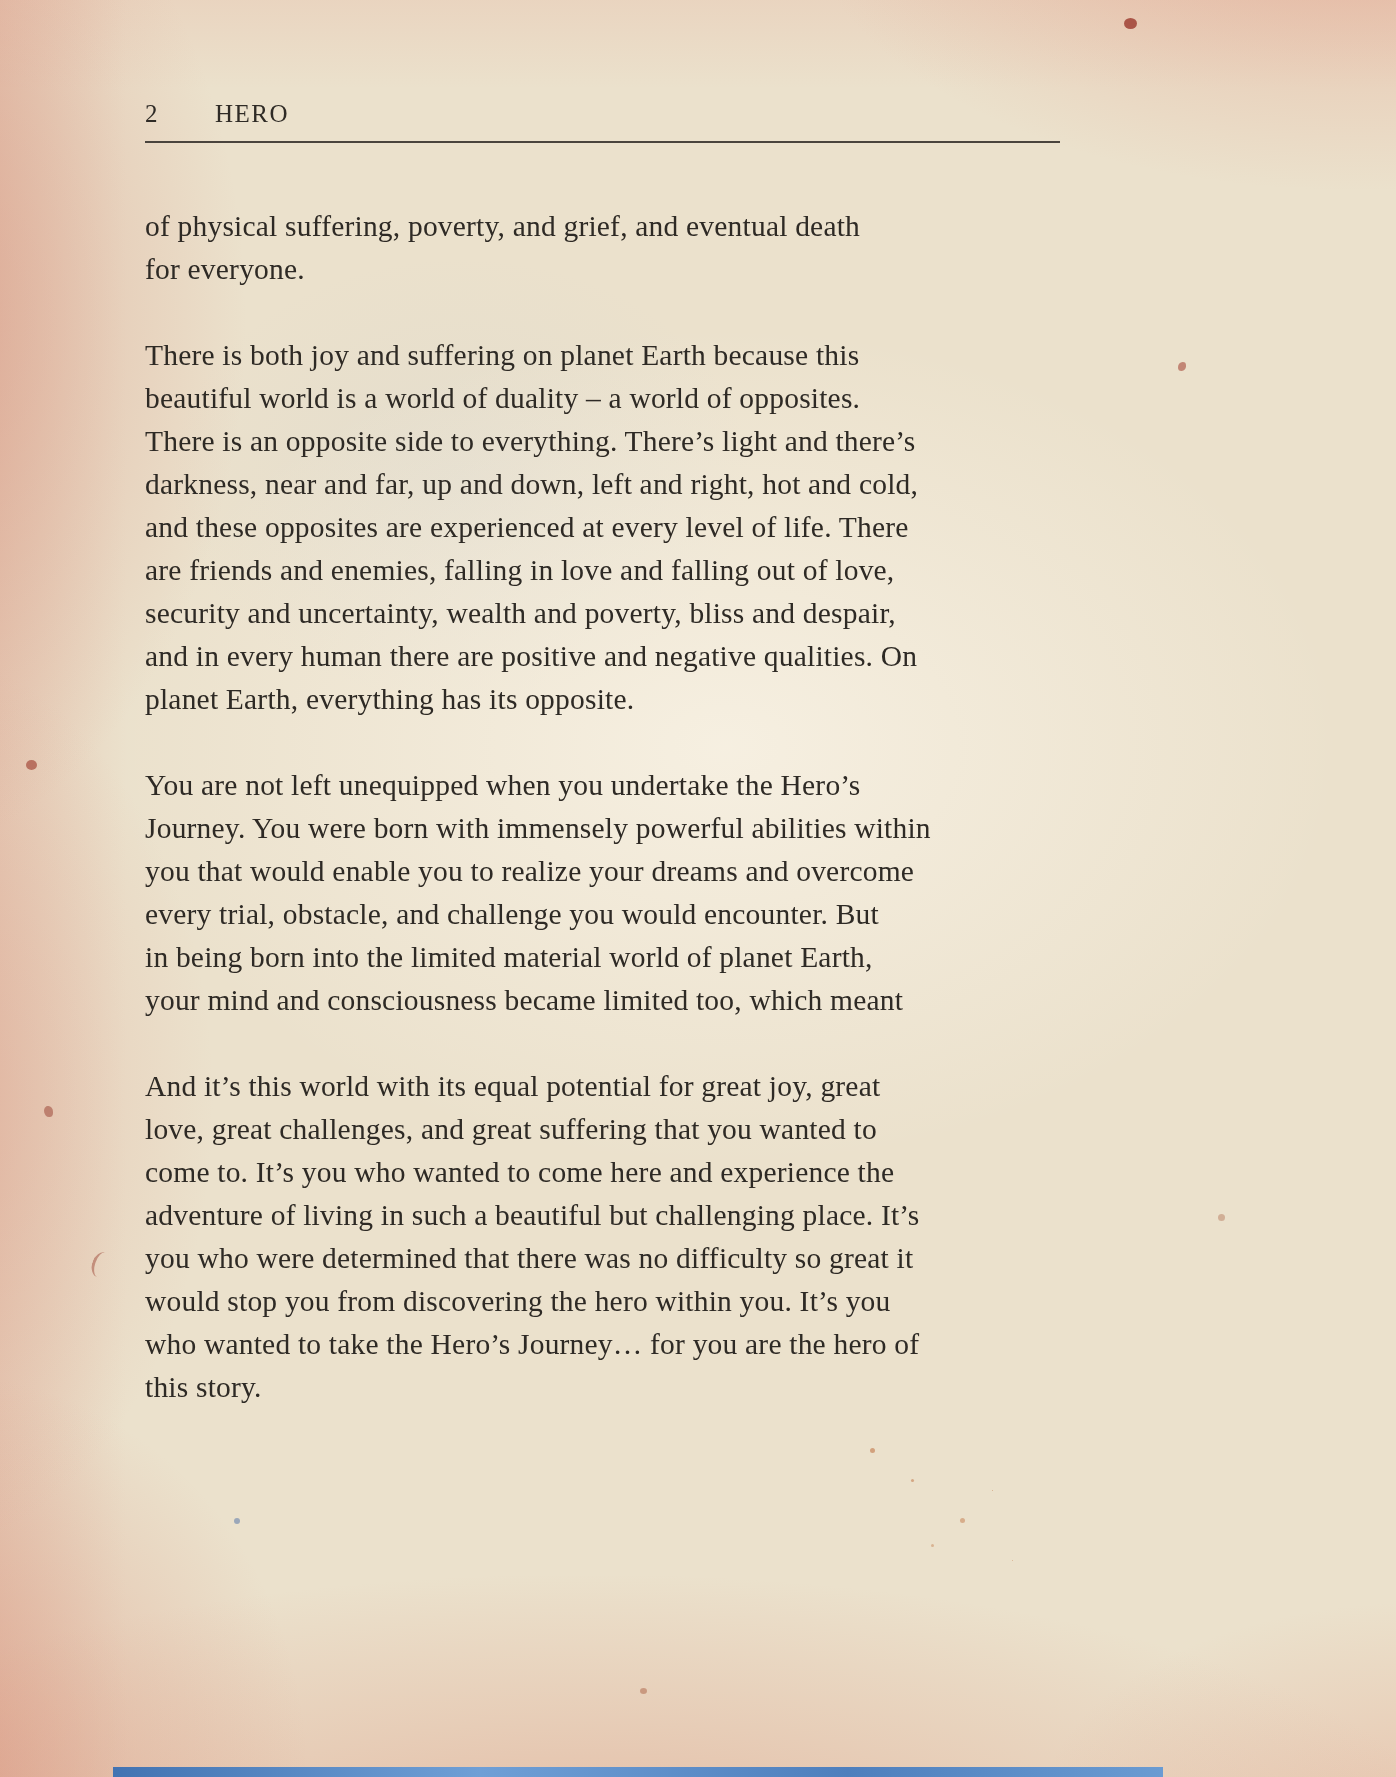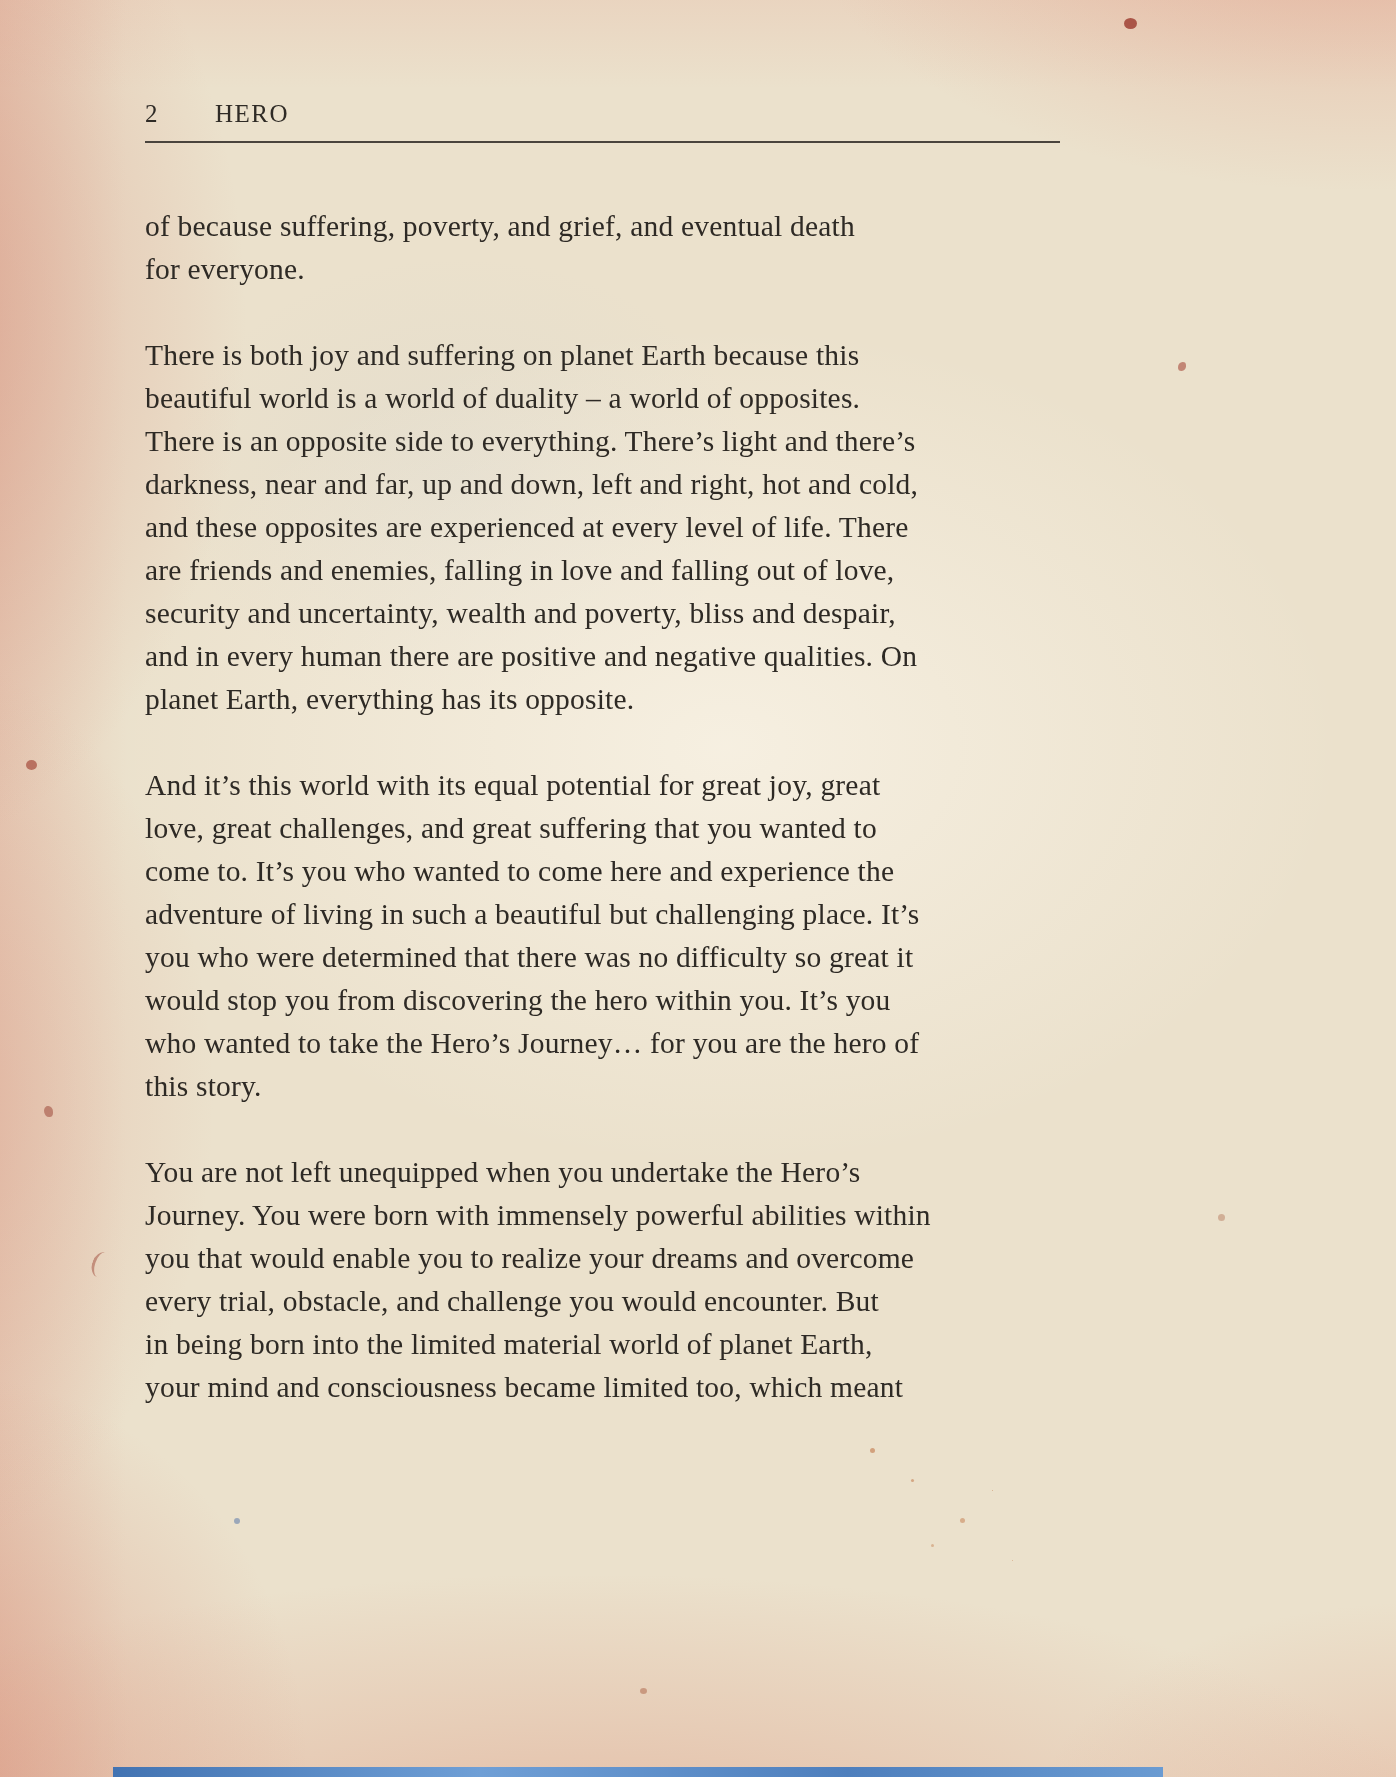--- a/index.html
+++ b/index.html
@@ -97,45 +97,45 @@
 
   <header class="running-head">
     <div class="running-head-row">
       <span class="page-number">2</span>
       <span class="running-title">HERO</span>
     </div>
     <div class="rule"></div>
   </header>
 
   <main class="body-text">
-    <p>of because suffering, poverty, and grief, and eventual death
+    <p>of physical suffering, poverty, and grief, and eventual death
 for everyone.</p>
     <p>There is both joy and suffering on planet Earth because this
 beautiful world is a world of duality – a world of opposites.
 There is an opposite side to everything. There’s light and there’s
 darkness, near and far, up and down, left and right, hot and cold,
 and these opposites are experienced at every level of life. There
 are friends and enemies, falling in love and falling out of love,
 security and uncertainty, wealth and poverty, bliss and despair,
 and in every human there are positive and negative qualities. On
 planet Earth, everything has its opposite.</p>
+    <p>You are not left unequipped when you undertake the Hero’s
+Journey. You were born with immensely powerful abilities within
+you that would enable you to realize your dreams and overcome
+every trial, obstacle, and challenge you would encounter. But
+in being born into the limited material world of planet Earth,
+your mind and consciousness became limited too, which meant</p>
     <p>And it’s this world with its equal potential for great joy, great
 love, great challenges, and great suffering that you wanted to
 come to. It’s you who wanted to come here and experience the
 adventure of living in such a beautiful but challenging place. It’s
 you who were determined that there was no difficulty so great it
 would stop you from discovering the hero within you. It’s you
 who wanted to take the Hero’s Journey… for you are the hero of
 this story.</p>
-    <p>You are not left unequipped when you undertake the Hero’s
-Journey. You were born with immensely powerful abilities within
-you that would enable you to realize your dreams and overcome
-every trial, obstacle, and challenge you would encounter. But
-in being born into the limited material world of planet Earth,
-your mind and consciousness became limited too, which meant</p>
   </main>
 
   <div class="speck speck-1"></div>
   <div class="speck speck-2"></div>
   <div class="speck speck-3"></div>
   <div class="speck speck-4"></div>
   <div class="speck speck-5"></div>
   <div class="speck speck-6"></div>
   <div class="speck speck-7"></div>
   <div class="speck speck-8"></div>

